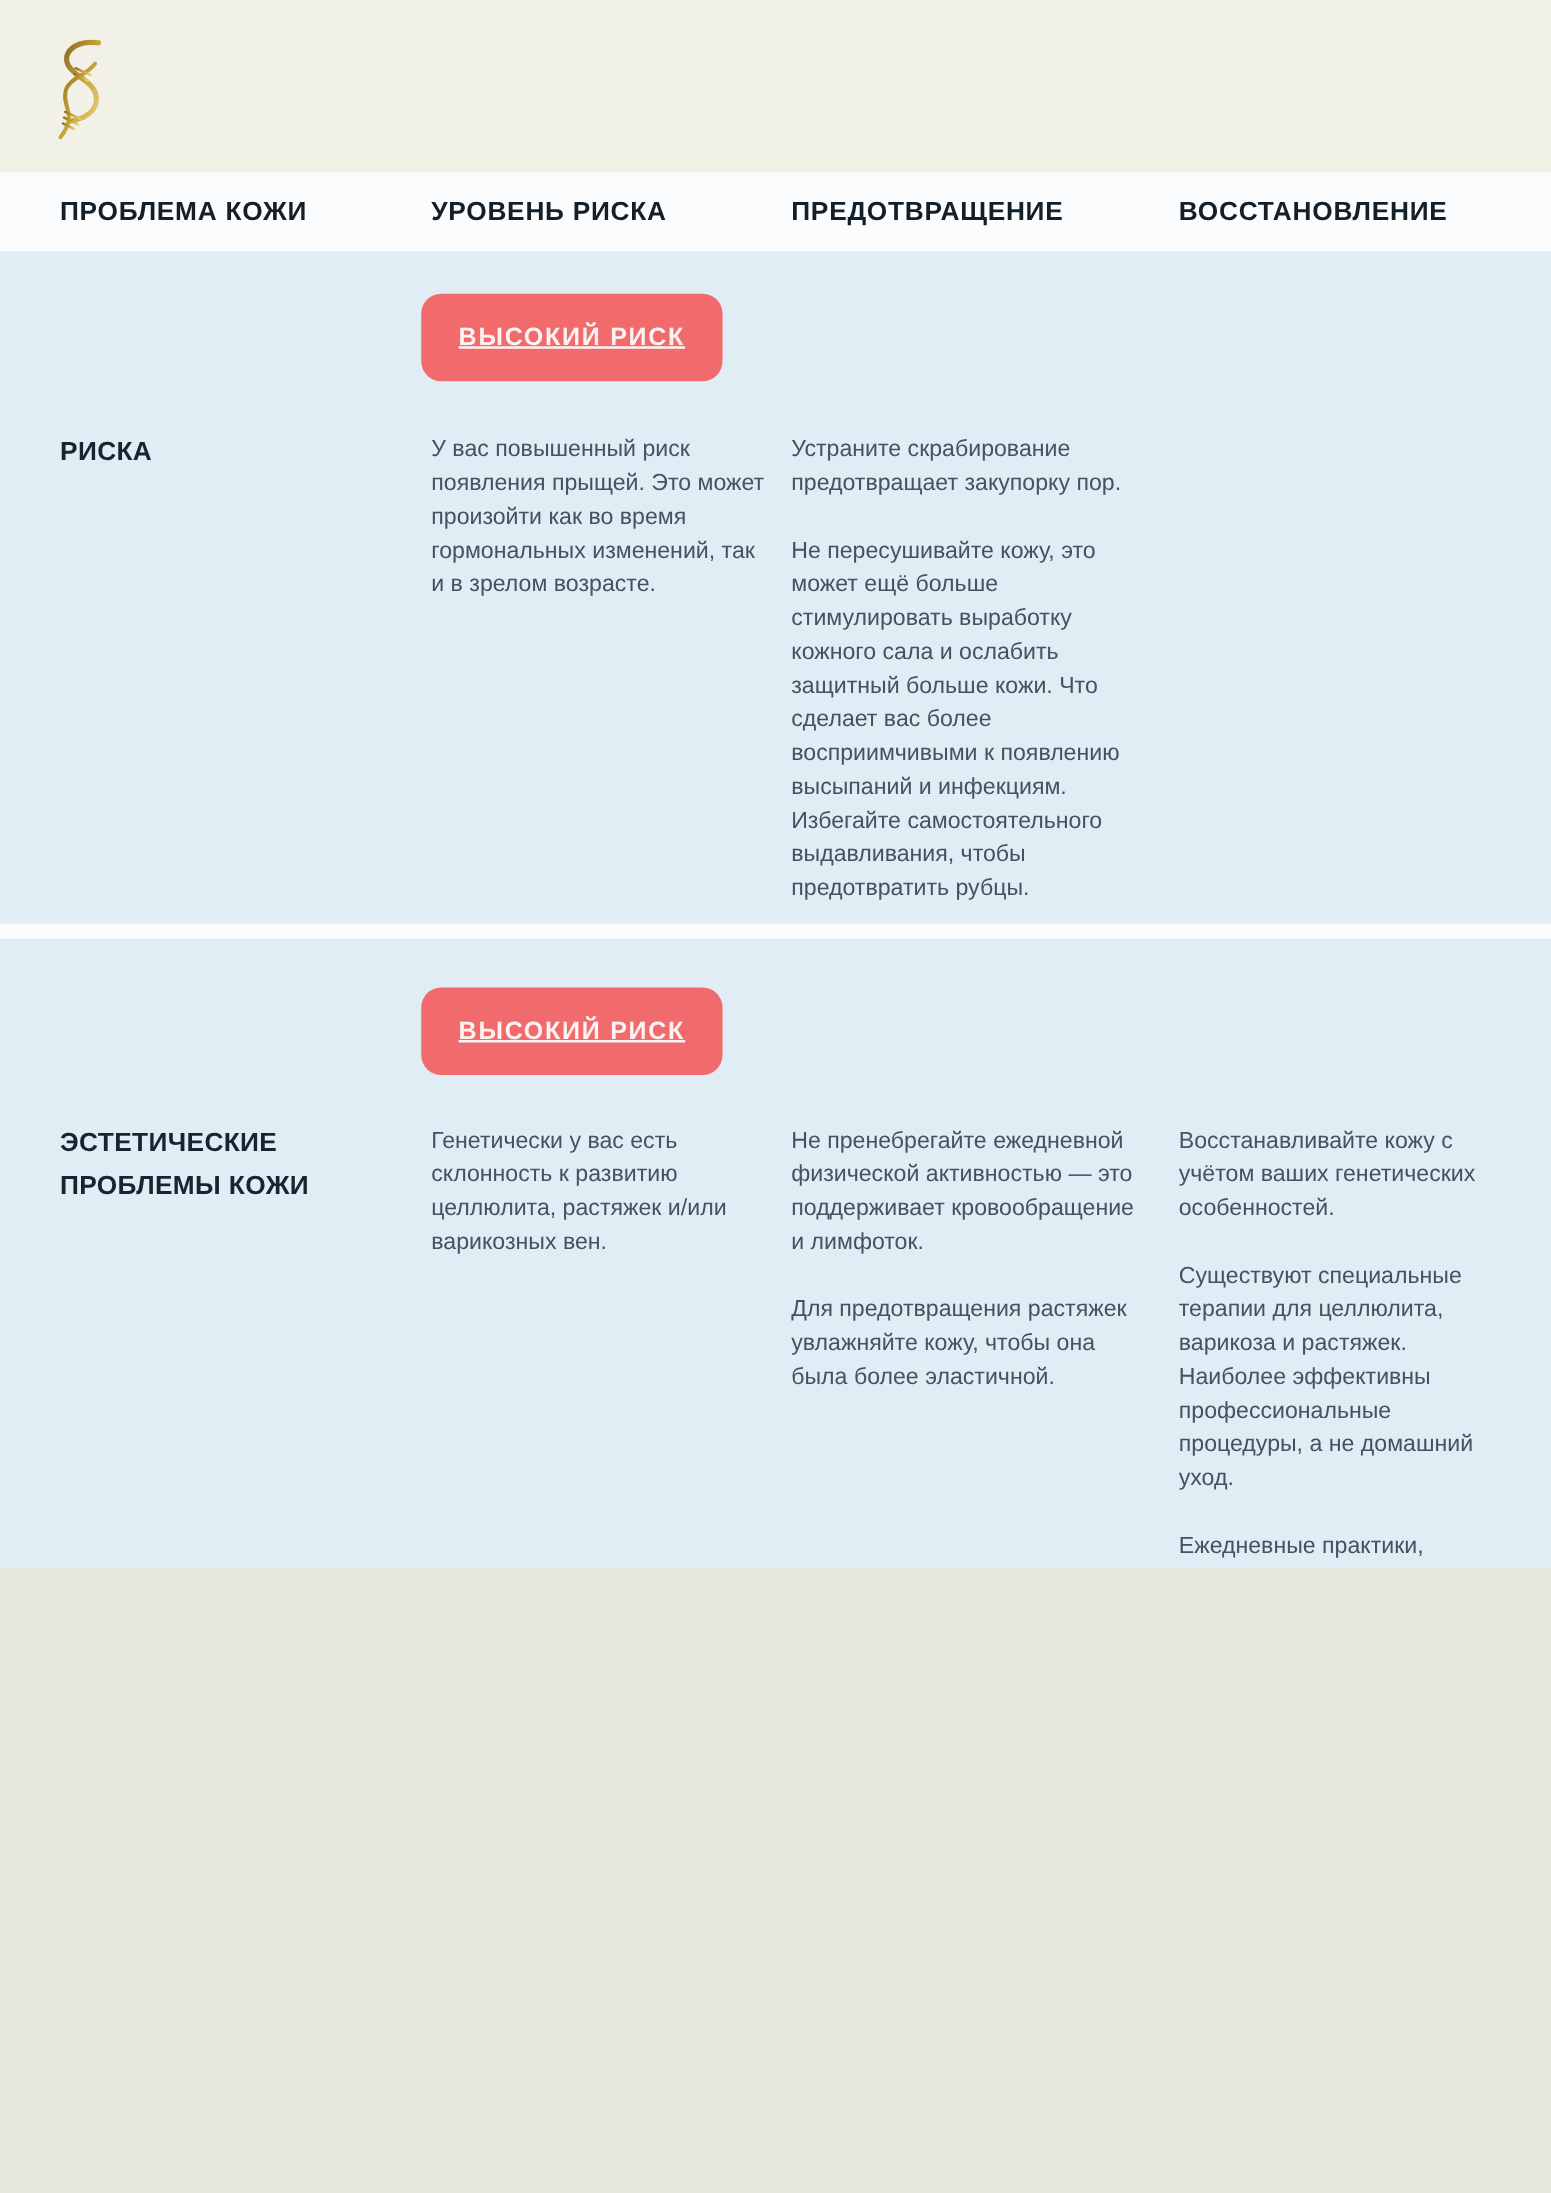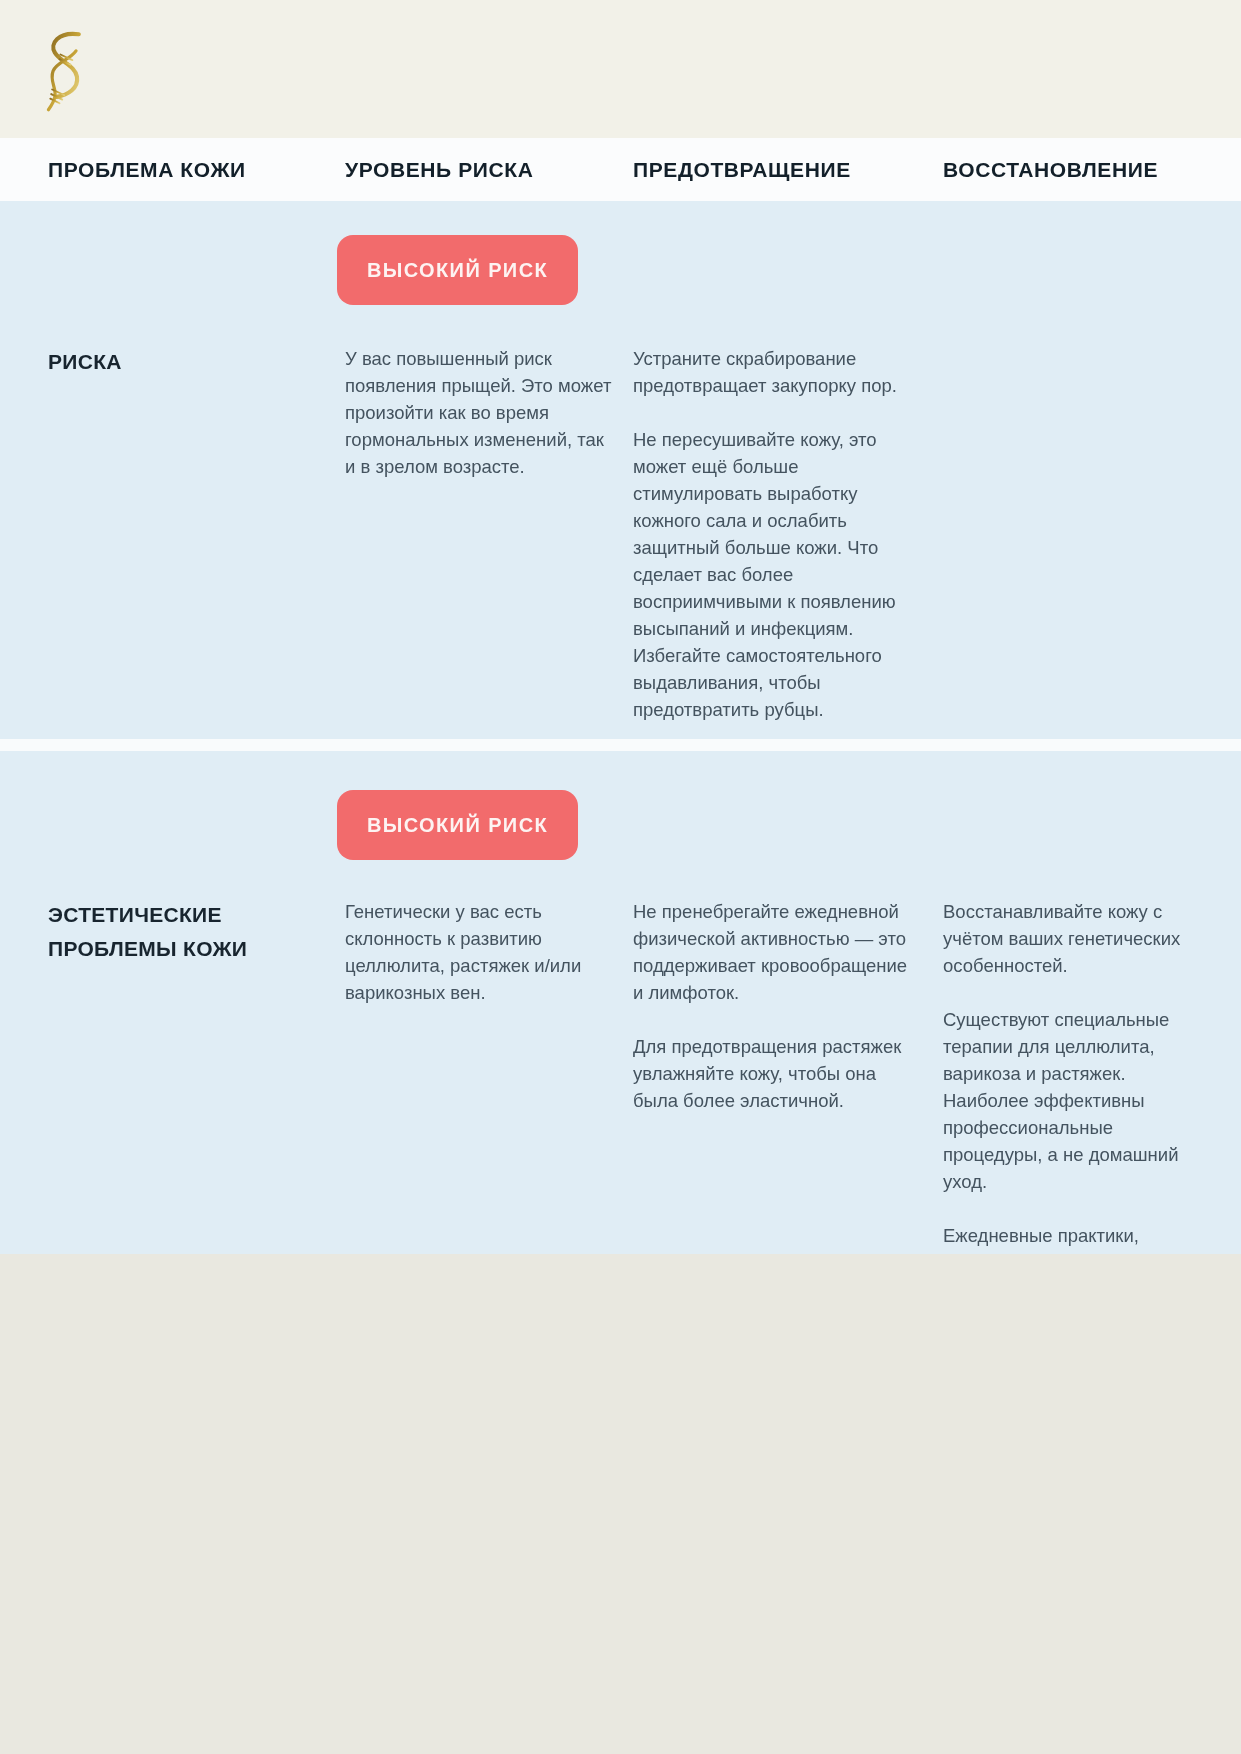--- a/index.html
+++ b/index.html
@@ -76,20 +76,21 @@
     height: 70px;
     border-radius: 16px;
     background: #f26b6c;
     color: #fdf3f2;
     font-size: 20px;
     font-weight: bold;
     letter-spacing: 1.4px;
     display: flex;
     align-items: center;
     justify-content: center;
+    text-decoration: underline;
   }
   .section-1 .badge { top: 34px; }
   .section-2 .badge { top: 39px; }
 
   .row { position: absolute; left: 0; }
   .section-1 .row { top: 144px; }
   .section-2 .row { top: 147px; }
 
   .cell { padding-right: 28px; }
   .cell.c1 { padding-right: 40px; }

